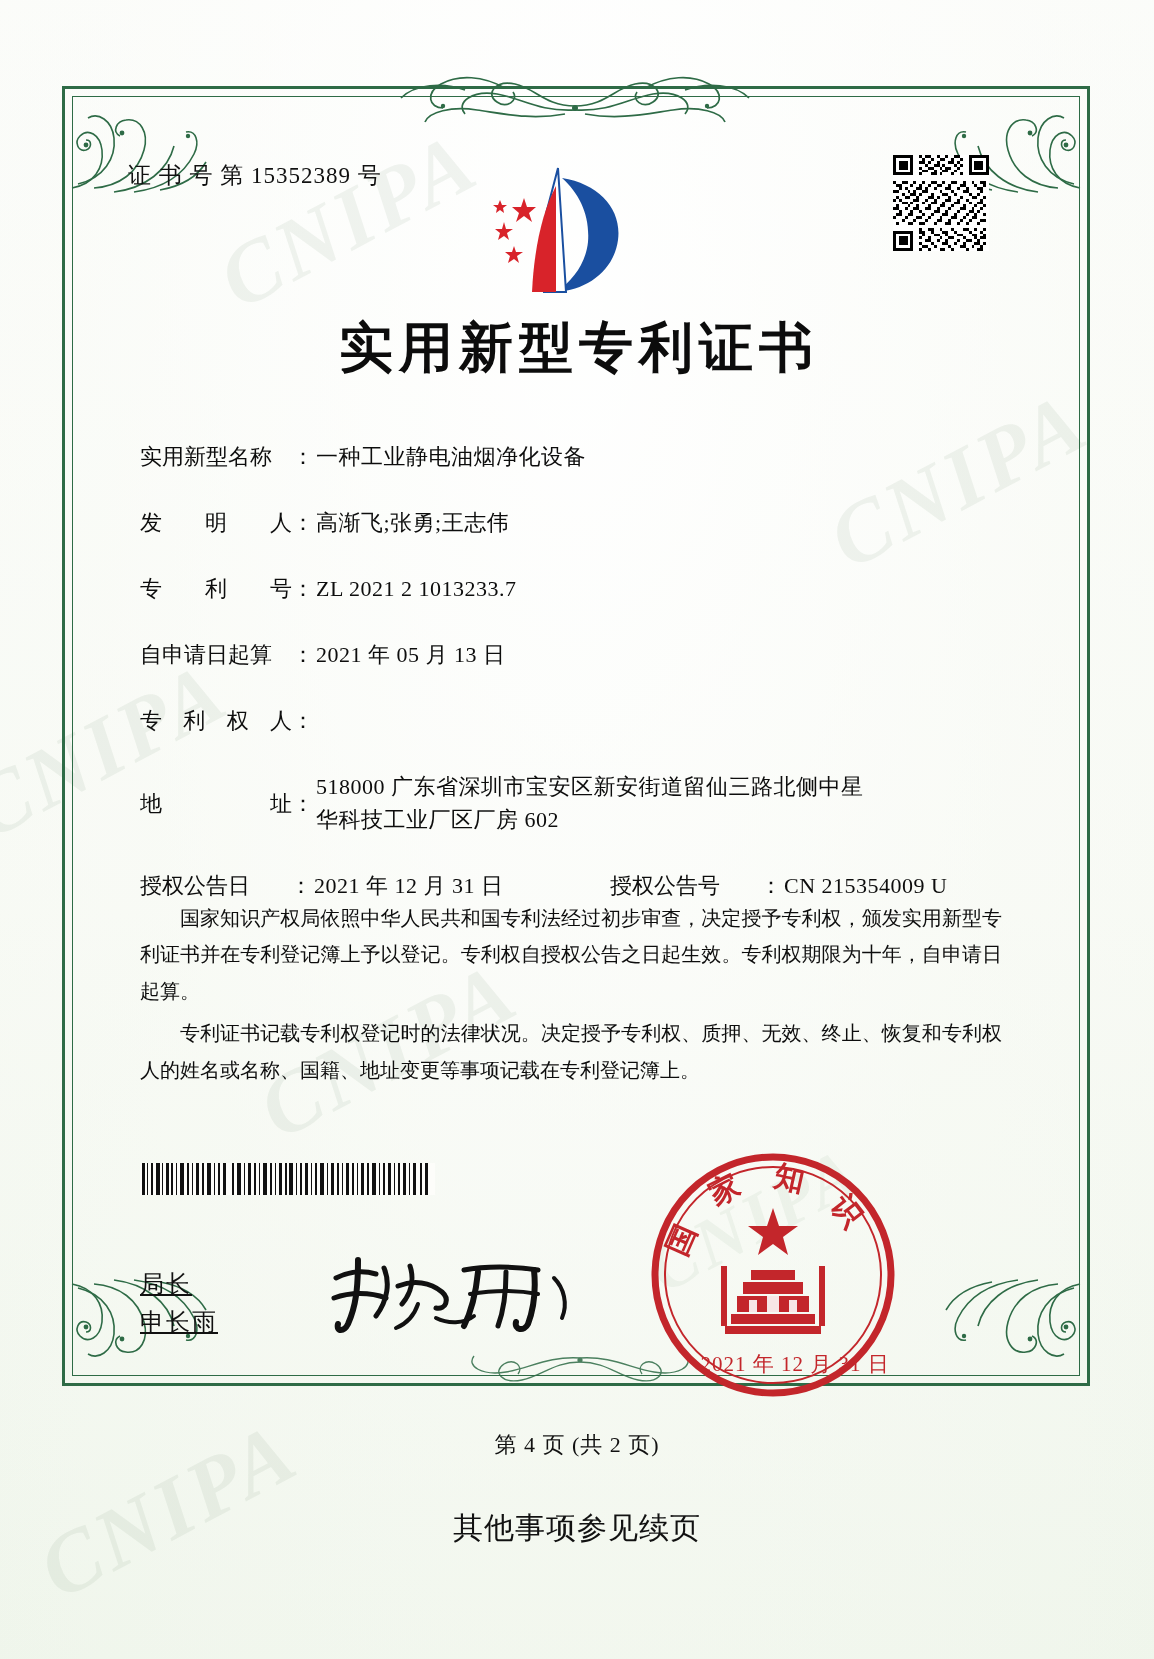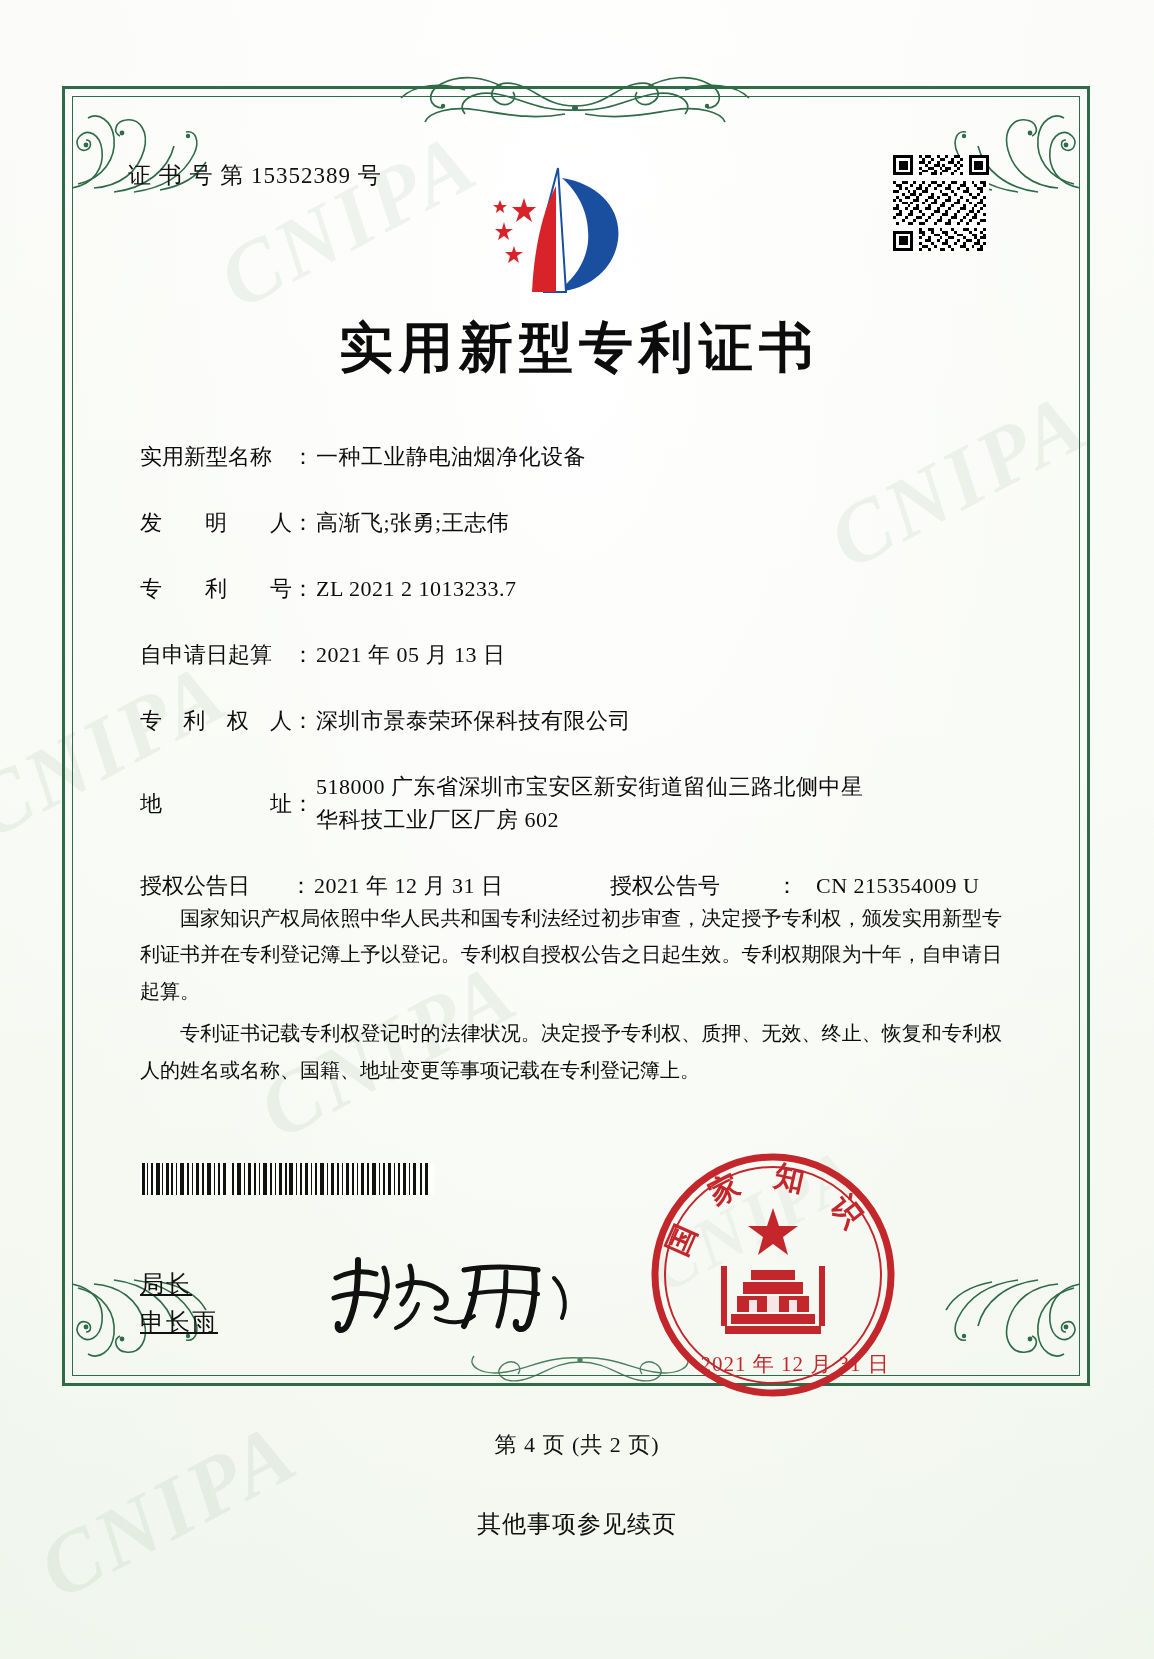--- a/index.html
+++ b/index.html
@@ -164,21 +164,21 @@
     flex: 1;
     letter-spacing: 0.5px;
   }
   .field-value .line2 { display: block; }
 
   .field-row.dual {
     margin-bottom: 24px;
   }
   .dual-left { display: flex; flex: 0 0 470px; }
   .dual-left .field-label { width: 150px; flex: 0 0 150px; }
-  .dual-right { display: flex; flex: 1; gap: 16px; }
+  .dual-right { display: flex; flex: 1; }
   .dual-right .field-label { width: 150px; flex: 0 0 150px; }
 
   
   .paragraphs {
     position: absolute;
     left: 140px; top: 900px;
     width: 862px;
     font-size: 20px;
     line-height: 1.82;
     color: #0d0d0d;
@@ -240,21 +240,21 @@
     left: 0; right: 0; top: 1430px;
     text-align: center;
     font-size: 22px;
     color: #111;
     letter-spacing: 1px;
   }
   .footer-note {
     position: absolute;
     left: 0; right: 0; top: 1508px;
     text-align: center;
-    font-size: 24px;
+    font-size: 30px;
     color: #111;
     letter-spacing: 1px;
   }
 </style>
 </head>
 <body>
 
 <div class="page">
 
   <div class="paper-wash"></div>
@@ -641,21 +641,20 @@
     </div>
 
     <div class="field-row">
       <div class="field-label spread">
         <span>专</span>
         <span>利</span>
         <span>权</span>
         <span>人</span>
       </div>
       <div class="field-colon">：</div>
-      <div class="field-value">深圳市景泰荣环保科技有限公司</div>
     </div>
 
     <div class="field-row">
       <div class="field-label spread">
         <span>地</span>
         <span>址</span>
       </div>
       <div class="field-colon">：</div>
       <div class="field-value">
         <span>518000 广东省深圳市宝安区新安街道留仙三路北侧中星</span>

